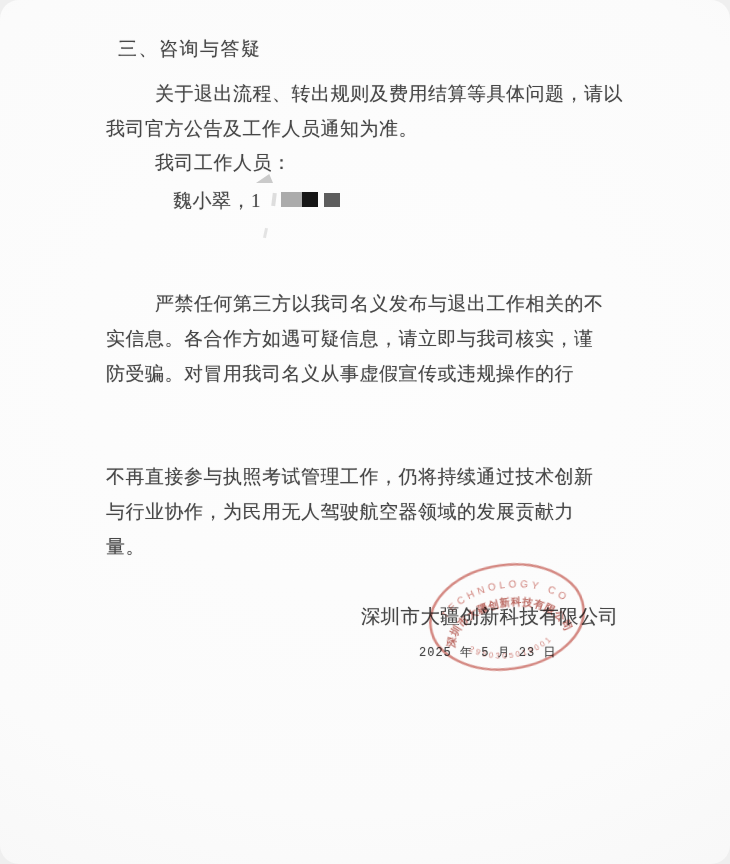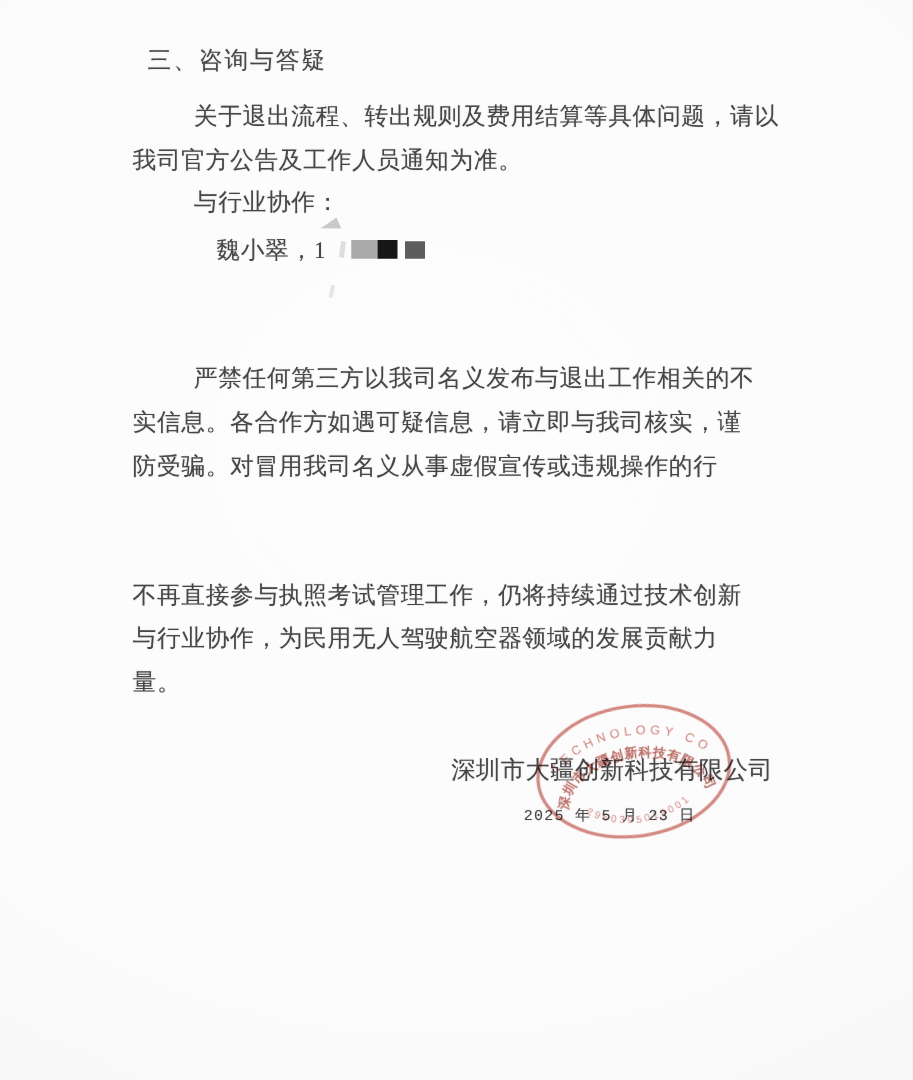--- a/index.html
+++ b/index.html
@@ -6,20 +6,21 @@
   body{
     width:730px;height:864px;overflow:hidden;
     font-family:"Liberation Serif","DejaVu Serif",serif;
     background:#efefef;
   }
   .paper{
     position:relative;width:730px;height:864px;
     background:
       radial-gradient(130% 95% at 48% 42%, #fdfdfd 0%, #fbfbfb 55%, #f3f3f3 100%);
     overflow:hidden;
+    border-radius:19px;
   }
   .line{
     position:absolute;
     white-space:nowrap;
     font-size:19px;
     line-height:24px;
     letter-spacing:0.5px;
     color:#474747;
     text-shadow:0 0 1px rgba(80,80,80,.38);
   }
@@ -49,21 +50,21 @@
 </head>
 <body>
 
 <div class="paper">
 
   <div class="line heading" style="left:118px;top:37px">三、咨询与答疑</div>
 
   <div class="line" style="left:155px;top:82px">关于退出流程、转出规则及费用结算等具体问题，请以</div>
   <div class="line" style="left:106px;top:117px">我司官方公告及工作人员通知为准。</div>
 
-  <div class="line" style="left:155px;top:151px">与行业协作：</div>
+  <div class="line" style="left:155px;top:151px">我司工作人员：</div>
 
   <div class="line" style="left:173px;top:189px">魏小翠，1</div>
   <div class="smudge-a"></div>
   <div class="redaction light"></div>
   <div class="redaction black"></div>
   <div class="redaction dark"></div>
 
   <div class="smudge-b"></div>
 
   <div class="smudge-triangle"></div>

